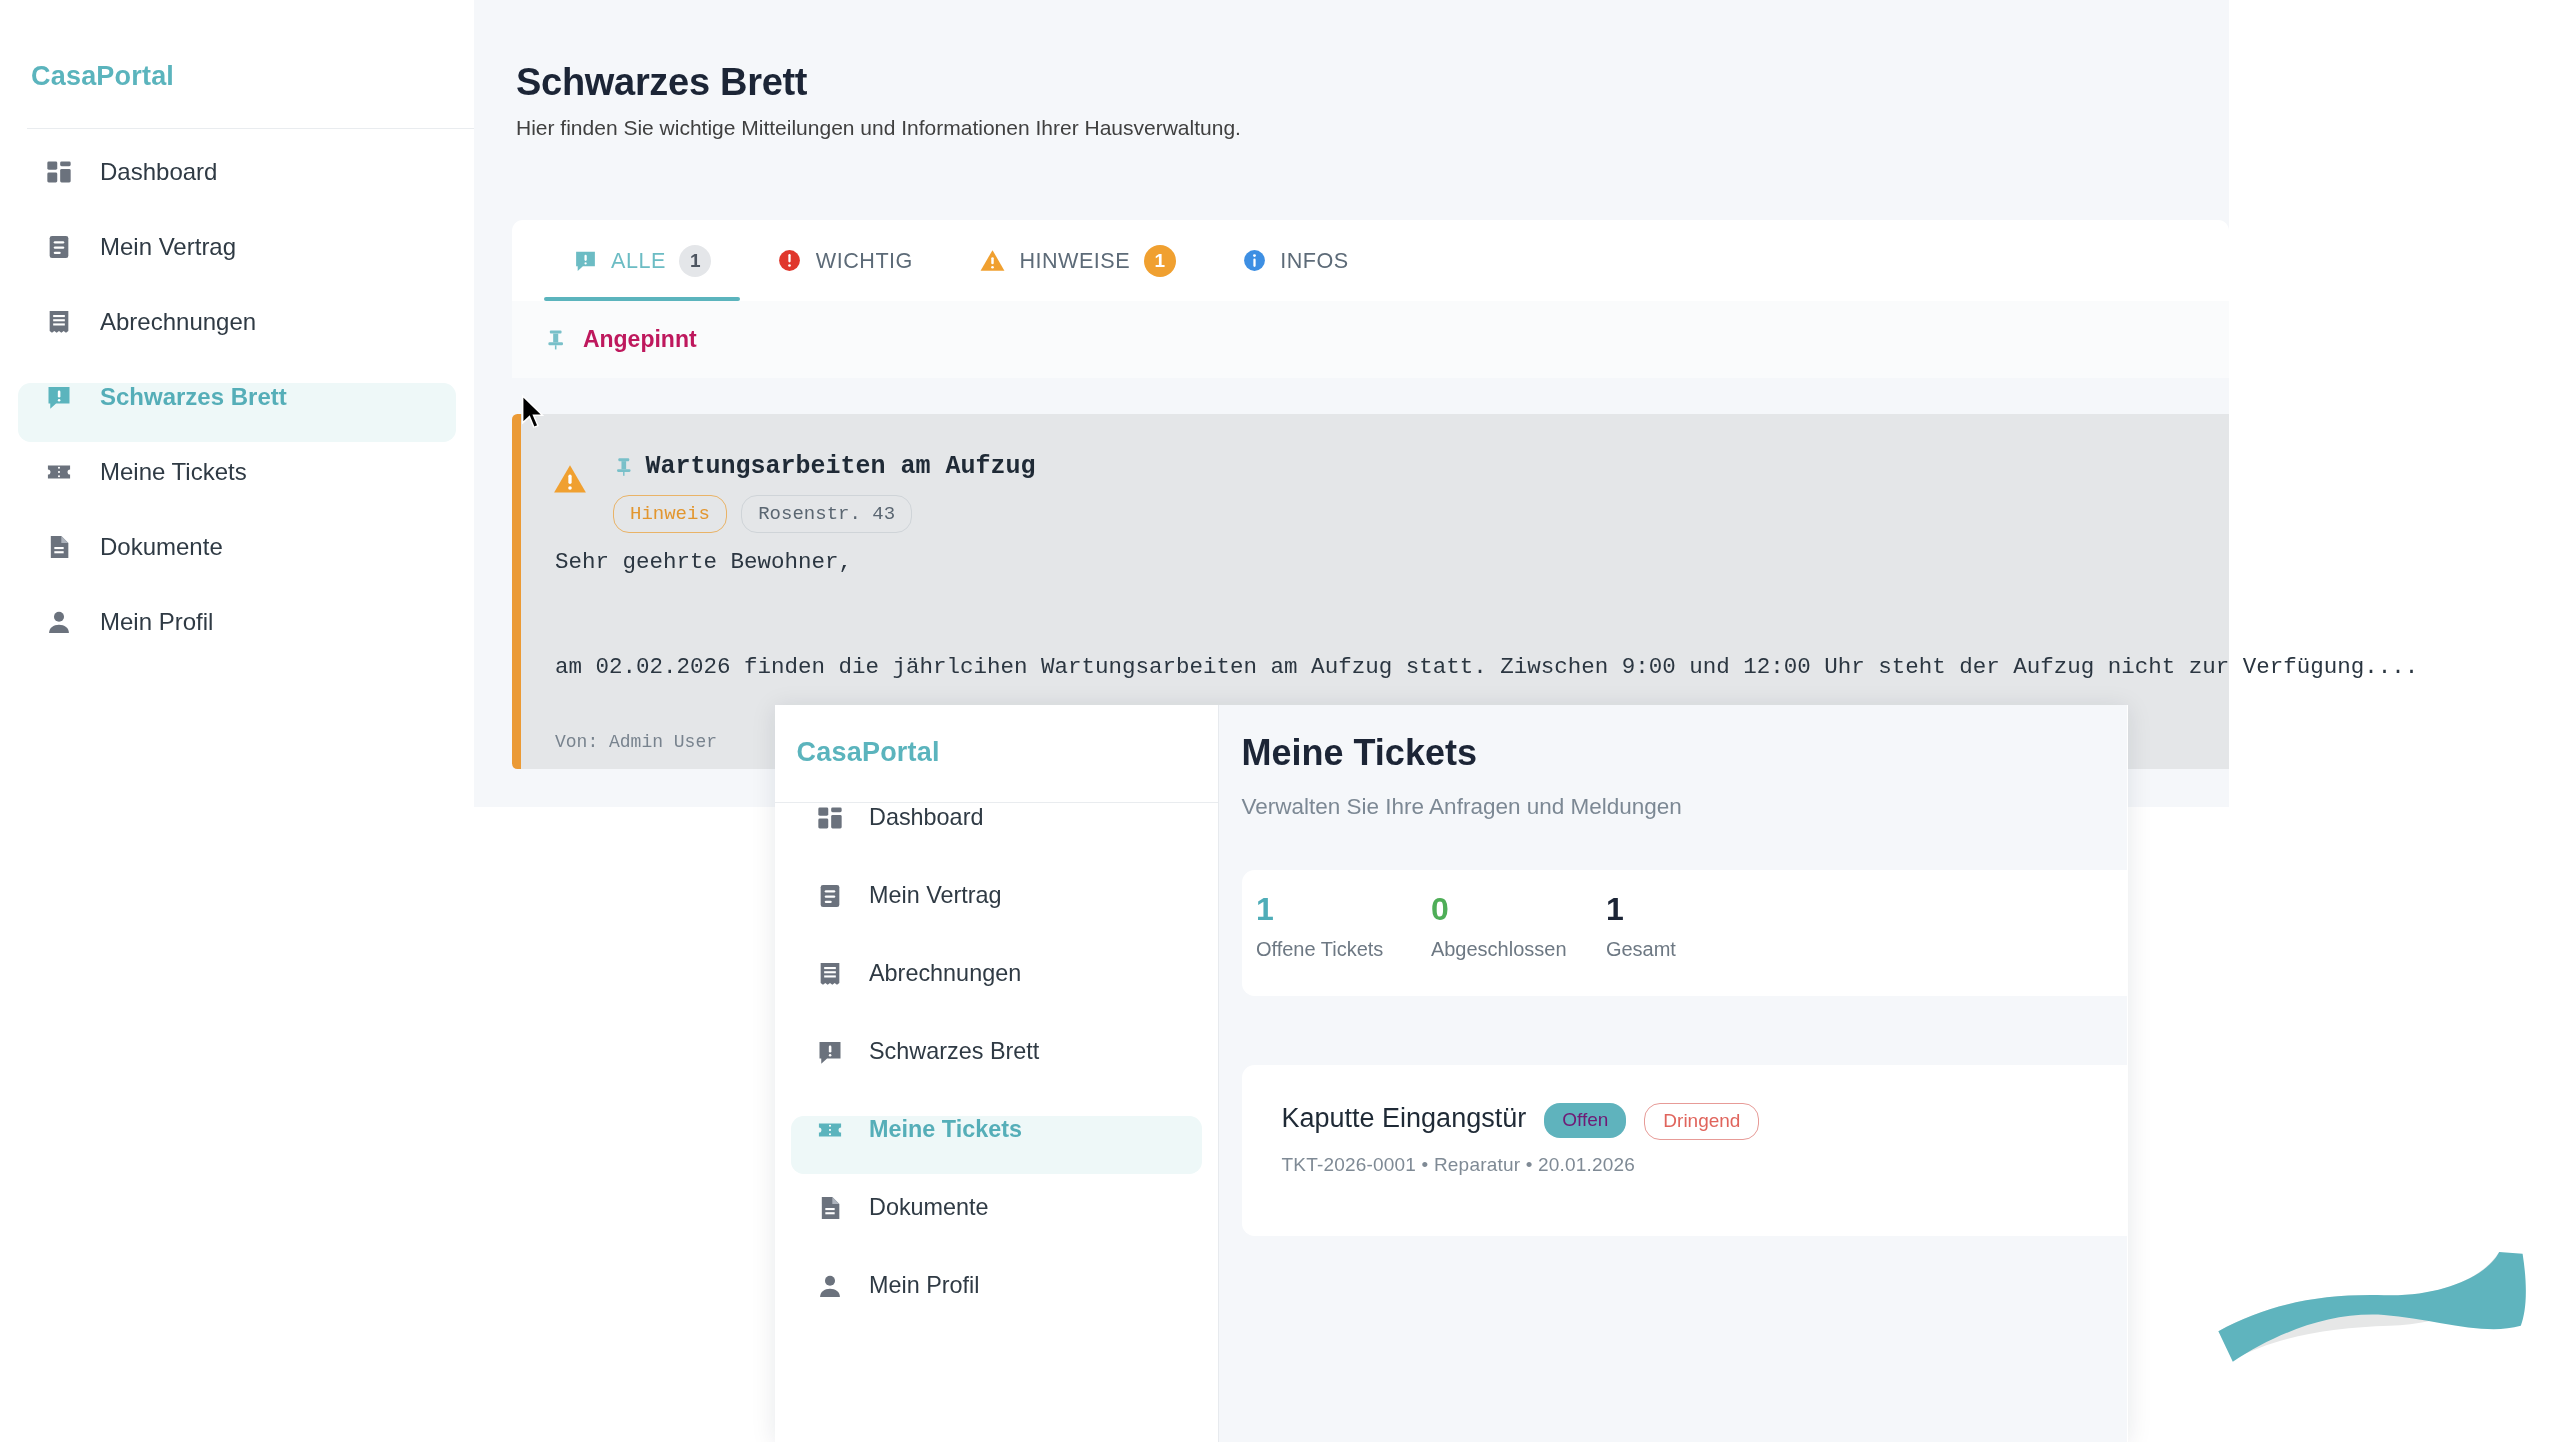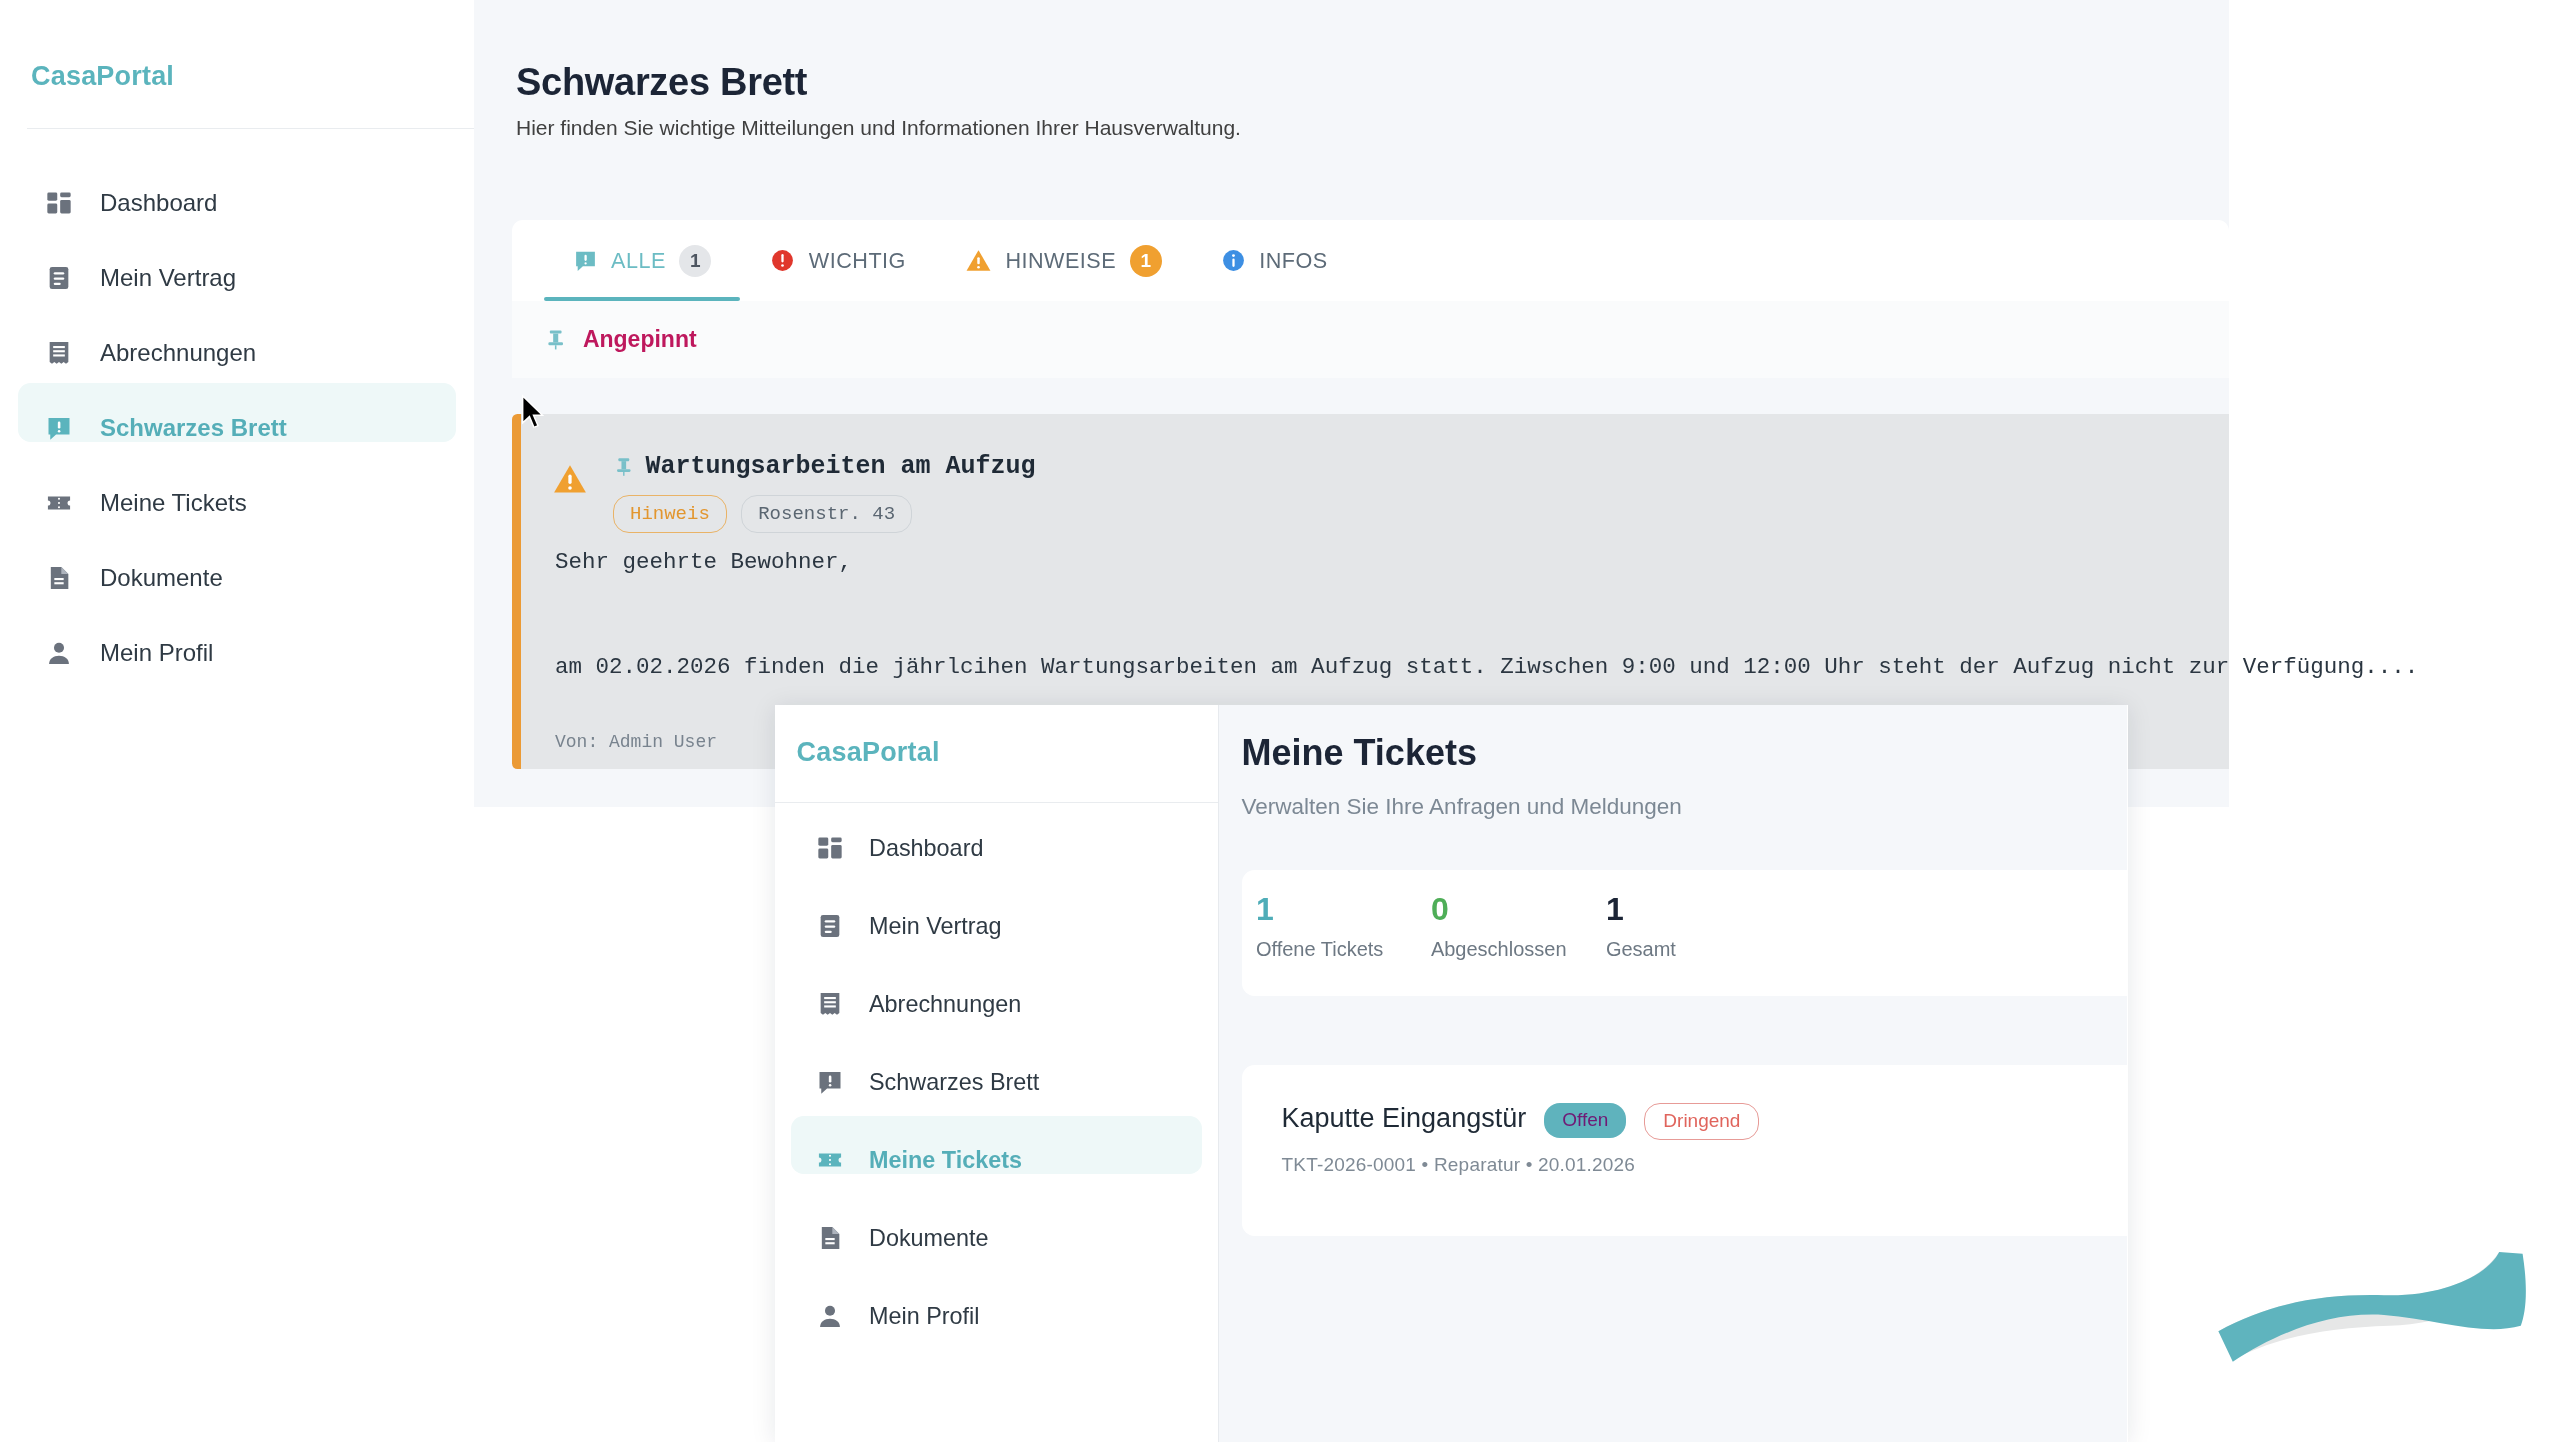--- a/index.html
+++ b/index.html
@@ -18,21 +18,21 @@
   }
   .brand {
     color: #5bb4bd; font-size: 27px; font-weight: bold;
     letter-spacing: 0.2px;
   }
   .base-brand { position:absolute; left: 31px; top: 61px; }
   .base-sep { position:absolute; left: 27px; top: 128px; width: 447px; height:0.9px; background:#e9ecef; }
 
   .nav { position: absolute; left: 0; top: 158px; width: 474px; }
   .nav-item {
-    display: flex; align-items: flex-end; gap: 27px;
+    display: flex; align-items: flex-start; gap: 27px;
     height: 59px; margin: 0 18px 16px 18px; padding: 0 27px;
     border-radius: 12.6px; cursor: pointer;
   }
   .nav-item .label { font-size: 24px; color: #2f3a44; white-space: nowrap; }
   .nav-item.active { background: #eef8f8; }
   .nav-item.active .label { color: #55aeb8; font-weight: bold; }
   .ico { width: 28px; height: 28px; flex: 0 0 28px; display:block; }
   .ico svg { width: 28px; height: 28px; display:block; }
 
   .base-main {
@@ -40,21 +40,21 @@
     background: #f5f7fa;
   }
   .page-head { position:absolute; left: 42px; top: 61px; width: 1619px; }
   .page-title { font-size: 38px; font-weight: bold; color:#1c2536; letter-spacing:-0.3px;}
   .page-sub { font-size: 21px; color: #404040; margin-top: 12px; }
 
   .tabs-card {
     position:absolute; left: 512px; top: 220px; width: 1717px; height: 81px;
     background:#ffffff; border-radius: 10.8px 10.8px 0 0;
   }
-  .tabs { display:flex; align-items:center; height: 81px; padding-left: 31.5px; gap: 1px;}
+  .tabs { display:flex; align-items:center; height: 81px; padding-left: 31.5px; gap: 8px;}
   .tab { display:flex; align-items:center; gap: 13.5px; height: 81px; padding: 0 29px; cursor:pointer; position:relative;}
   .tab .tlabel { font-size: 21.6px; color:#5d6b78; letter-spacing:0.5px; }
   .tab.active .tlabel { color:#6cbcc4; }
   .tab.active:after{ content:""; position:absolute; left:0; right:0; bottom:0; height:4.5px; background:#5bb4bd; border-radius:2.7px;}
   .badge {
     min-width: 32px; height: 32px; border-radius: 16px; padding: 0 10px;
     display:flex; align-items:center; justify-content:center;
     font-size: 19px; font-weight: bold; color:#fff;
   }
   .badge.grey { background:#e4e6e9; color:#4d5560; }

